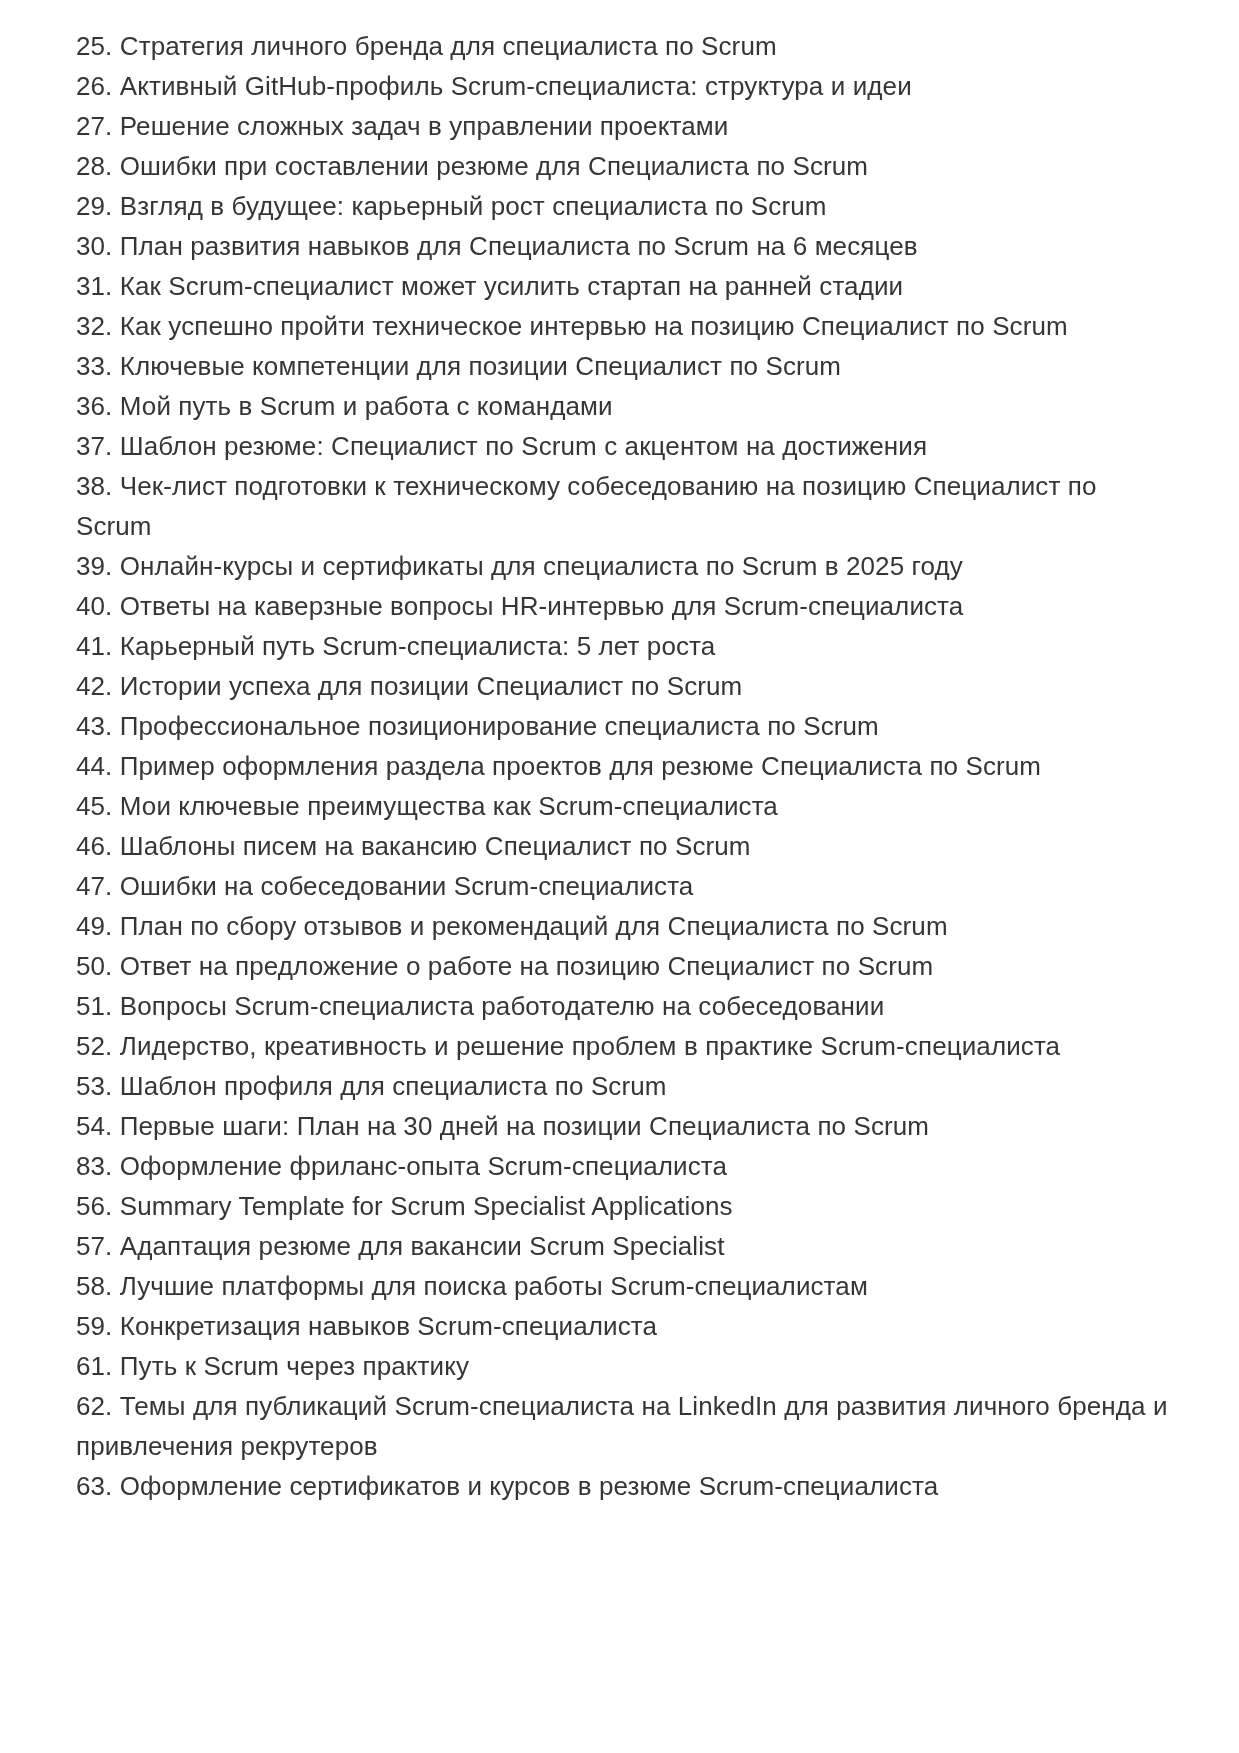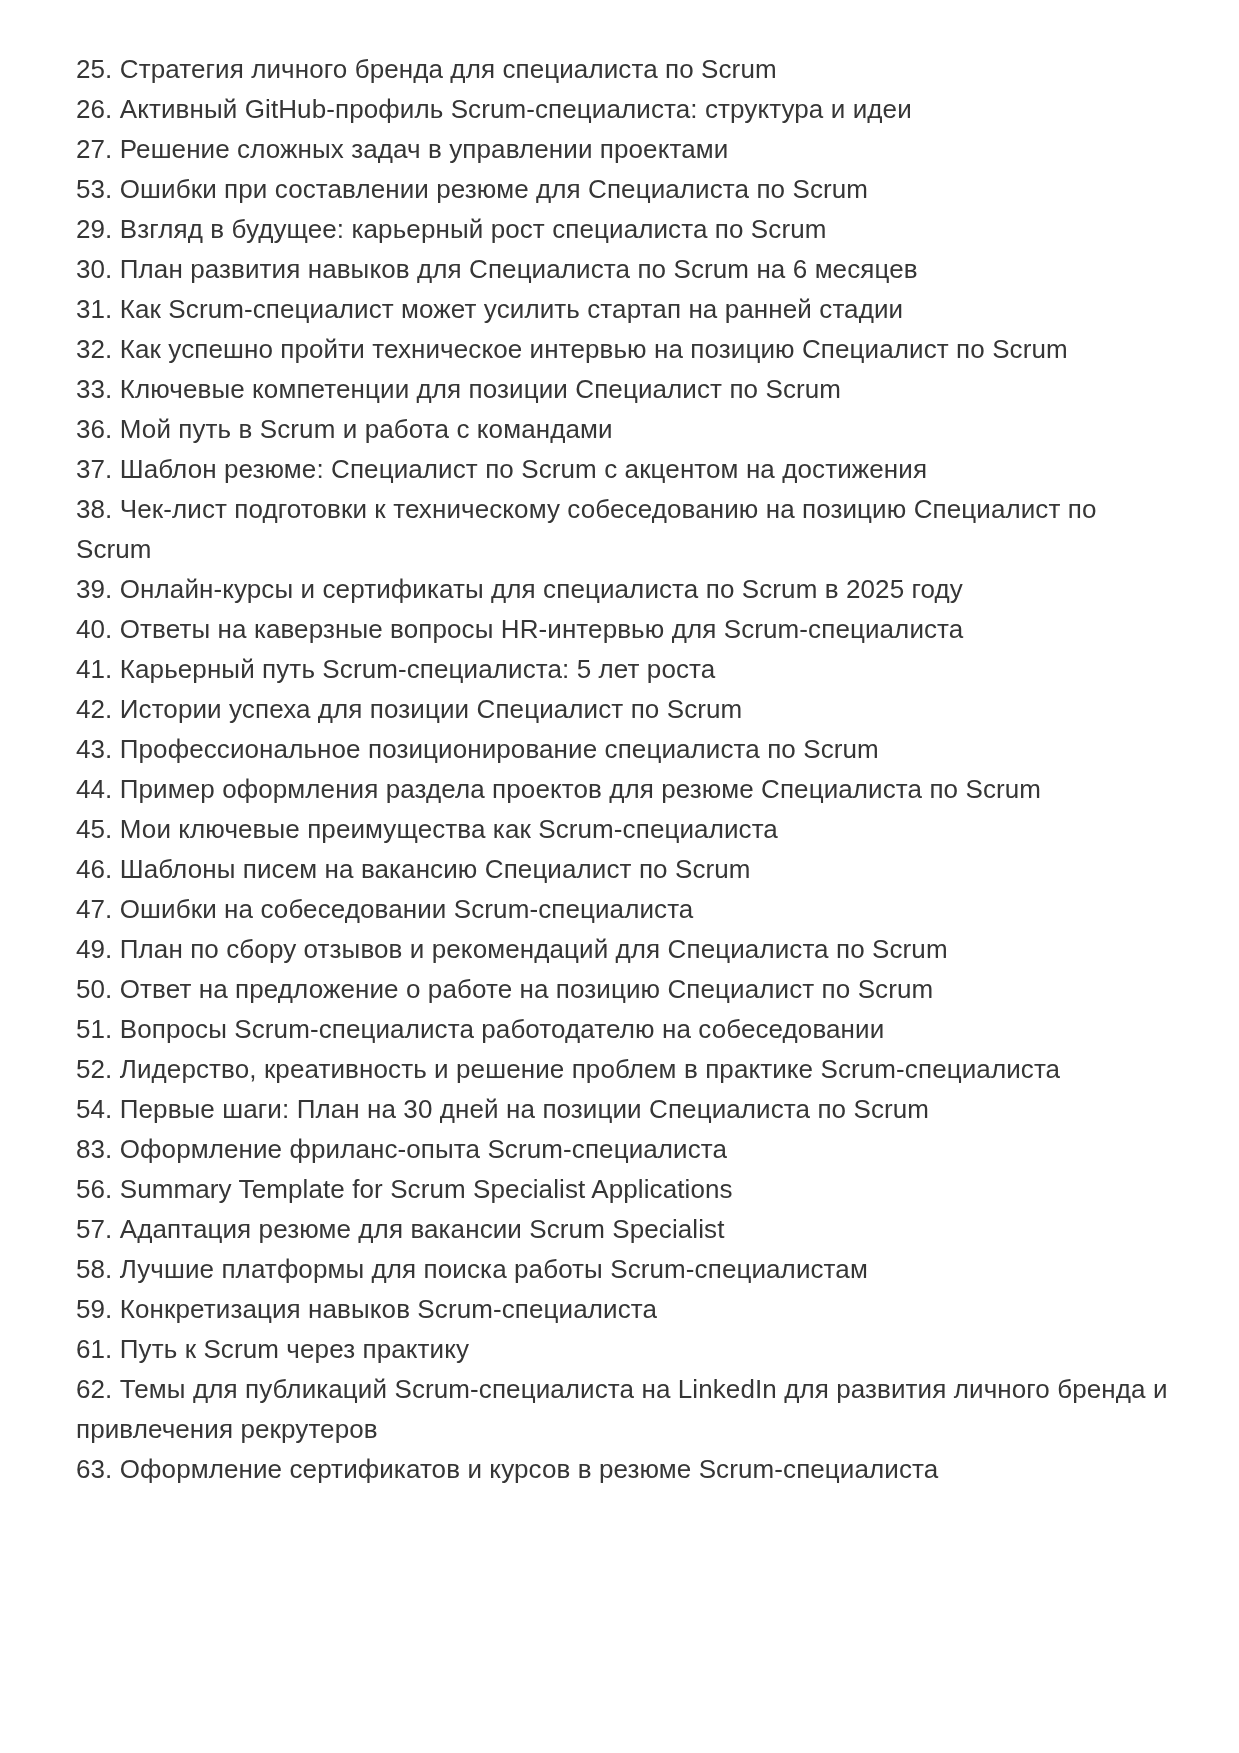--- a/index.html
+++ b/index.html
@@ -5,42 +5,42 @@
   html, body {
     margin: 0;
     padding: 0;
     background: #ffffff;
   }
   .page {
     box-sizing: border-box;
     width: 1239px;
     min-height: 1753px;
     background: #ffffff;
-    padding: 49px 63px 0 76px;
+    padding: 26px 63px 0 76px;
     font-family: "Liberation Sans", sans-serif;
     font-size: 26px;
     line-height: 40px;
     color: #363636;
   }
   .list p.item {
     margin: 0;
     padding: 0;
     font-weight: 400;
     letter-spacing: 0.1px;
   }
 </style>
 </head>
 <body>
 
 <div class="page" style="background: rgb(255, 255, 255); color: rgb(54, 54, 54);">
   <div class="list">
       <p class="item">25. Стратегия личного бренда для специалиста по Scrum</p>
       <p class="item">26. Активный GitHub-профиль Scrum-специалиста: структура и идеи</p>
       <p class="item">27. Решение сложных задач в управлении проектами</p>
-      <p class="item">53. Ошибки при составлении резюме для Специалиста по Scrum</p>
+      <p class="item">28. Ошибки при составлении резюме для Специалиста по Scrum</p>
       <p class="item">29. Взгляд в будущее: карьерный рост специалиста по Scrum</p>
       <p class="item">30. План развития навыков для Специалиста по Scrum на 6 месяцев</p>
       <p class="item">31. Как Scrum-специалист может усилить стартап на ранней стадии</p>
       <p class="item">32. Как успешно пройти техническое интервью на позицию Специалист по Scrum</p>
       <p class="item">33. Ключевые компетенции для позиции Специалист по Scrum</p>
       <p class="item">36. Мой путь в Scrum и работа с командами</p>
       <p class="item">37. Шаблон резюме: Специалист по Scrum с акцентом на достижения</p>
       <p class="item">38. Чек-лист подготовки к техническому собеседованию на позицию Специалист по Scrum</p>
       <p class="item">39. Онлайн-курсы и сертификаты для специалиста по Scrum в 2025 году</p>
       <p class="item">40. Ответы на каверзные вопросы HR-интервью для Scrum-специалиста</p>
@@ -48,20 +48,21 @@
       <p class="item">42. Истории успеха для позиции Специалист по Scrum</p>
       <p class="item">43. Профессиональное позиционирование специалиста по Scrum</p>
       <p class="item">44. Пример оформления раздела проектов для резюме Специалиста по Scrum</p>
       <p class="item">45. Мои ключевые преимущества как Scrum-специалиста</p>
       <p class="item">46. Шаблоны писем на вакансию Специалист по Scrum</p>
       <p class="item">47. Ошибки на собеседовании Scrum-специалиста</p>
       <p class="item">49. План по сбору отзывов и рекомендаций для Специалиста по Scrum</p>
       <p class="item">50. Ответ на предложение о работе на позицию Специалист по Scrum</p>
       <p class="item">51. Вопросы Scrum-специалиста работодателю на собеседовании</p>
       <p class="item">52. Лидерство, креативность и решение проблем в практике Scrum-специалиста</p>
+      <p class="item">53. Шаблон профиля для специалиста по Scrum</p>
       <p class="item">54. Первые шаги: План на 30 дней на позиции Специалиста по Scrum</p>
       <p class="item">83. Оформление фриланс-опыта Scrum-специалиста</p>
       <p class="item">56. Summary Template for Scrum Specialist Applications</p>
       <p class="item">57. Адаптация резюме для вакансии Scrum Specialist</p>
       <p class="item">58. Лучшие платформы для поиска работы Scrum-специалистам</p>
       <p class="item">59. Конкретизация навыков Scrum-специалиста</p>
       <p class="item">61. Путь к Scrum через практику</p>
       <p class="item">62. Темы для публикаций Scrum-специалиста на LinkedIn для развития личного бренда и привлечения рекрутеров</p>
       <p class="item">63. Оформление сертификатов и курсов в резюме Scrum-специалиста</p>
     </div>

